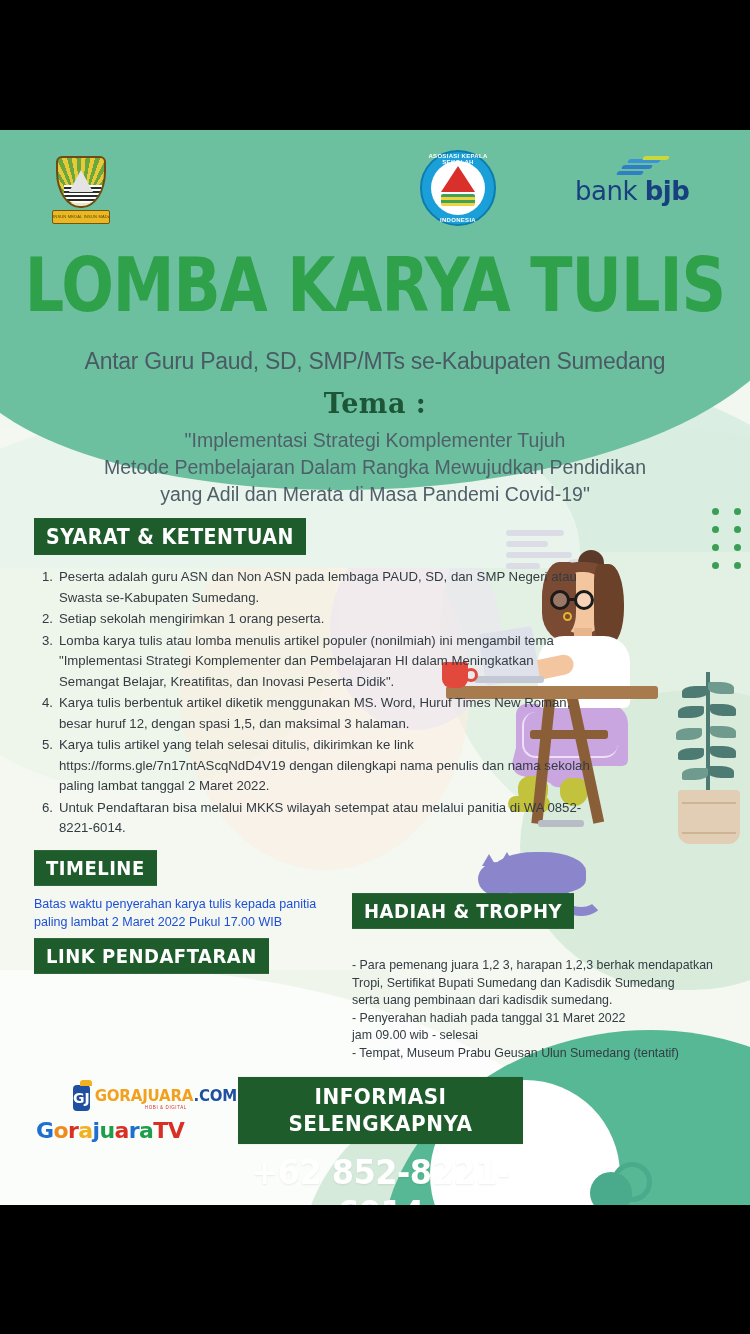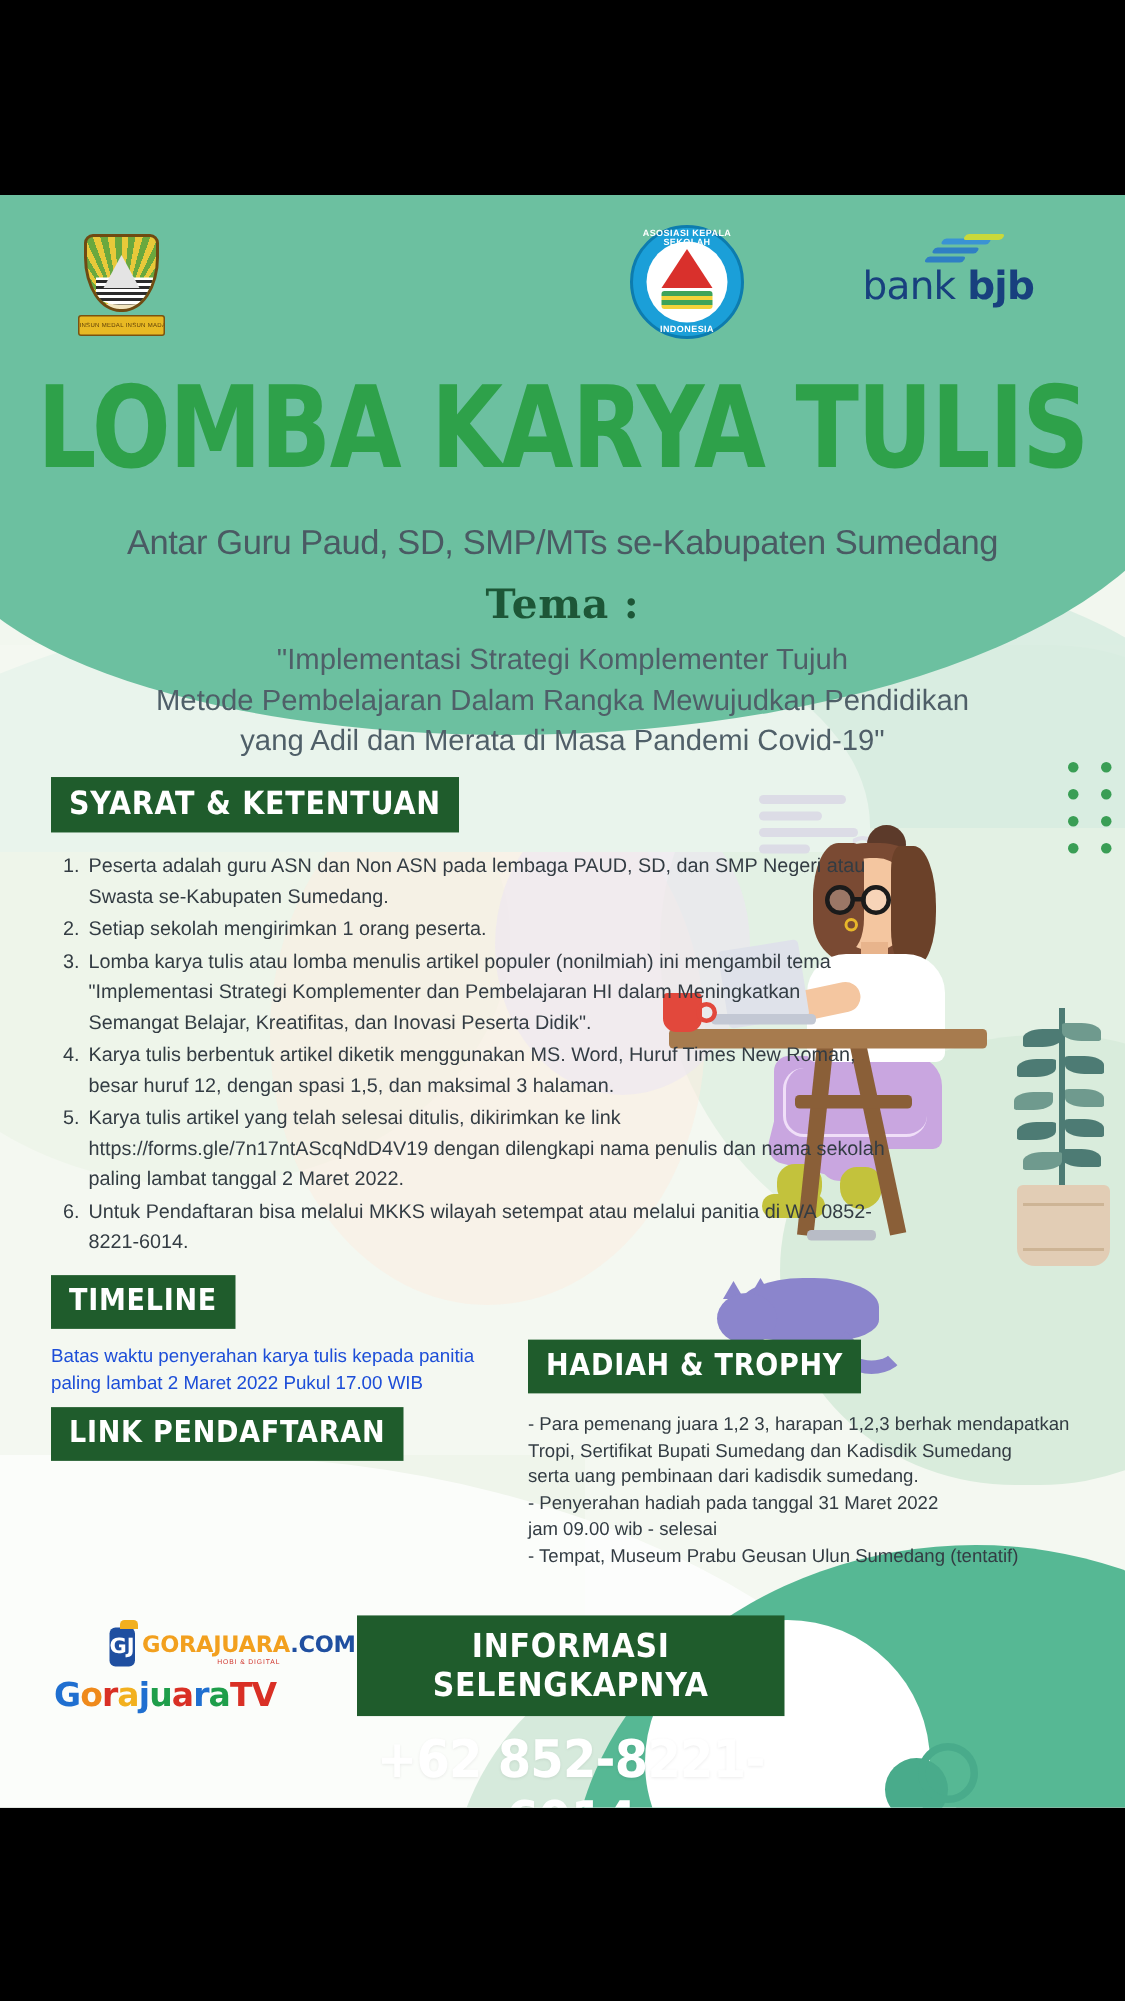--- a/index.html
+++ b/index.html
@@ -230,21 +230,21 @@
   
   #link-block { position:absolute; left:34px; top:810px; width:360px; }
   #link-badge { font-size:18px; }
   .link-url {
     margin-top:12px; font-size:20px; font-weight:bold; color:#2ea14a;
     letter-spacing:-.4px;
   }
   
   #hadiah-block { position:absolute; left:352px; top:765px; width:390px; }
   #hadiah-badge { font-size:18px; }
-  .hadiah-list { margin-top:14px; }
+  .hadiah-list { margin-top:30px; }
   .hadiah-item {
     font-size:12.4px; color:#333c43; line-height:17.5px;
     white-space:pre-line;
   }
   
   #footer-logos { position:absolute; left:36px; top:955px; width:200px; }
   .gj-com { display:flex; align-items:center; gap:5px;margin-left:37px; }
   .gj-mark {
     width:26px; height:26px; background:#1f4fa0; border-radius:4px;
     color:#fff; font-size:14px; font-weight:bold; text-align:center;

